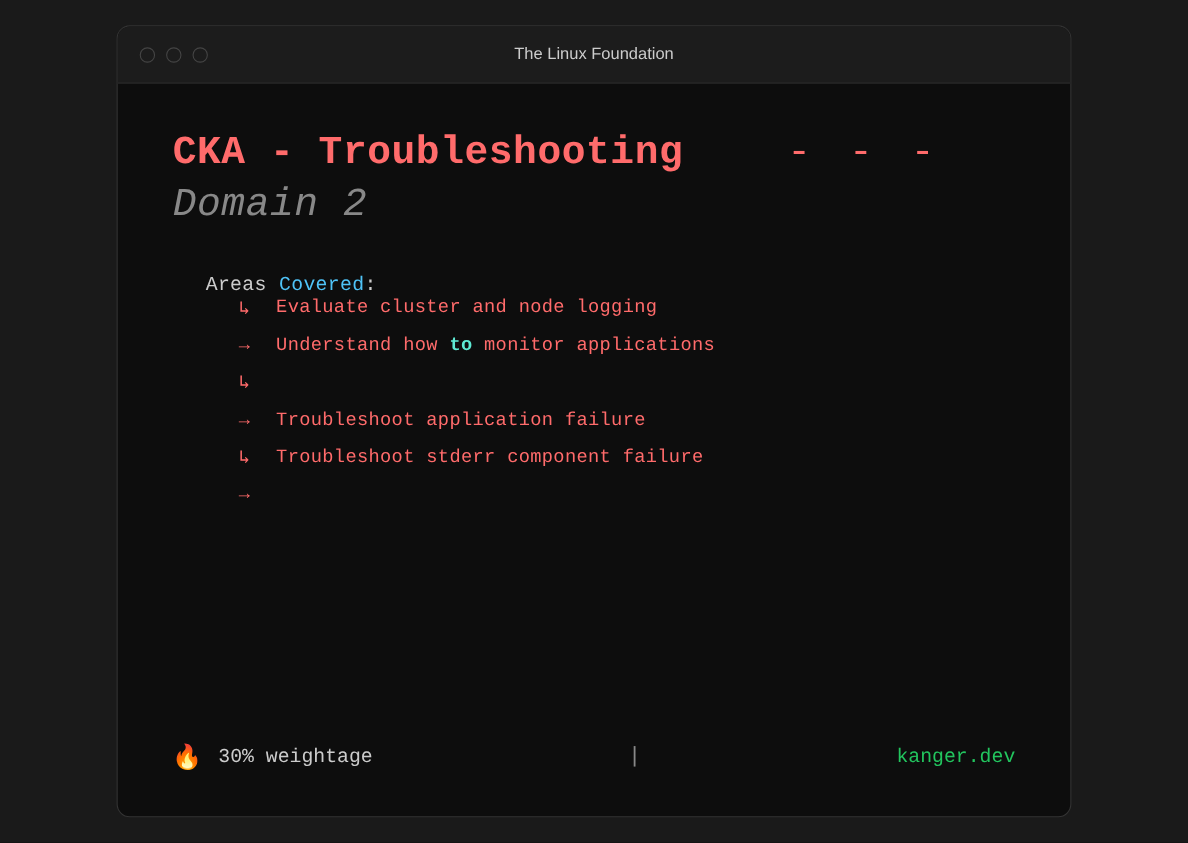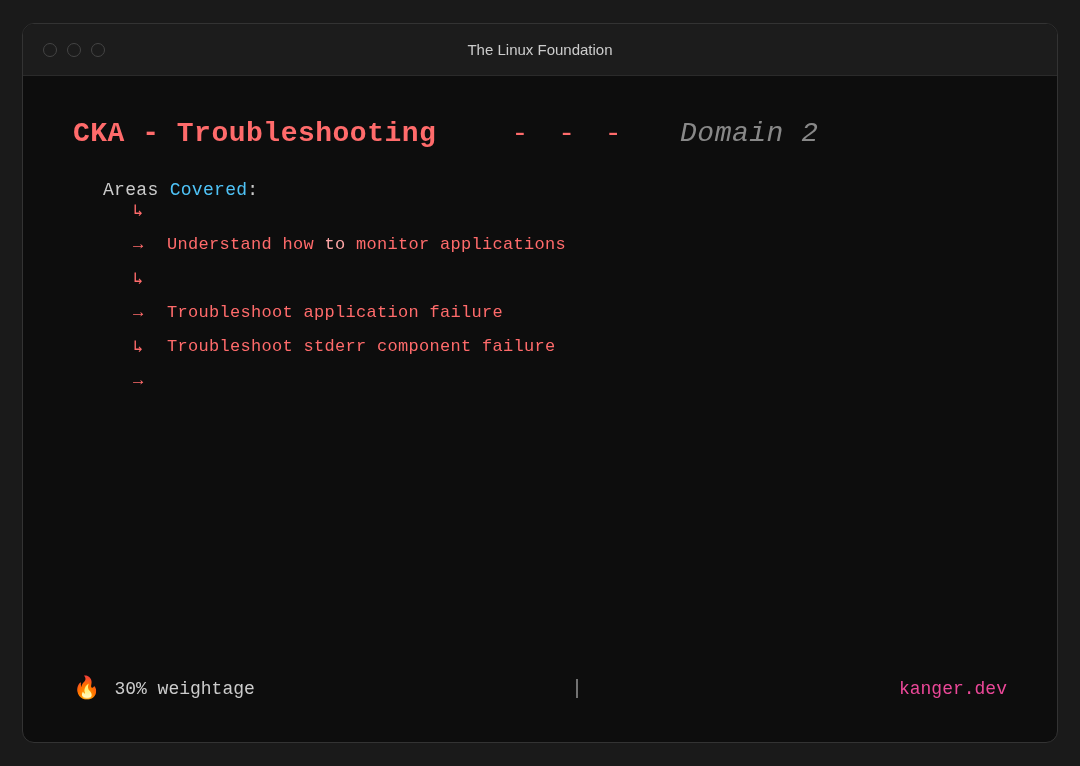--- a/index.html
+++ b/index.html
@@ -11,21 +11,21 @@
     body {
       background: #1a1a1a;
       display: flex;
       justify-content: center;
       align-items: center;
       min-height: 100vh;
       font-family: 'Courier New', Courier, monospace;
     }
 
     .window {
-      width: 1036px;
+      width: 868px;
       min-height: 720px;
       background: #0d0d0d;
       border-radius: 12px;
       border: 1px solid #333;
       overflow: hidden;
       display: flex;
       flex-direction: column;
       position: relative;
     }
 
@@ -63,24 +63,24 @@
     }
 
     .content {
       flex: 1;
       padding: 40px 50px 30px 50px;
       display: flex;
       flex-direction: column;
     }
 
     .main-heading {
-      font-size: 28px;
+      font-size: 36px;
       font-weight: bold;
       letter-spacing: 0.5px;
-      margin-bottom: 28px;
+      margin-bottom: 40px;
       line-height: 1.3;
     }
 
     .heading-cka {
       color: #ff6b6b;
     }
 
     .heading-dash {
       color: #ff6b6b;
       font-weight: normal;
@@ -128,21 +128,22 @@
       font-size: 17px;
       flex-shrink: 0;
       width: 18px;
     }
 
     .bullet-text {
       color: #ff6b6b;
     }
 
     .word-to {
-      color: #fca5a5;
+      color: #5eead4;
+      font-weight: bold;
     }
 
     .footer {
       margin-top: auto;
       padding: 20px 0 10px 0;
       display: flex;
       align-items: center;
       justify-content: space-between;
     }
 
@@ -163,21 +164,21 @@
       font-size: 18px;
       text-align: right;
     }
 
     .footer-divider {
       color: #888;
       font-size: 20px;
     }
 
     .footer-right {
-      color: #ec4899;
+      color: #22c55e;
       font-size: 18px;
     }
   </style>
 </head>
 <body>
 
 <div class="window">
   <div class="titlebar">
     <div class="traffic-lights">
       <div class="traffic-light"></div>
@@ -200,20 +201,21 @@
 
     <div class="areas-section">
       <div class="areas-label">
         <span>Areas </span><span class="areas-label-covered">Covered</span><span>:</span>
       </div>
 
       <div class="bullet-list">
 
         <div class="bullet-item">
           <span class="arrow">↳</span>
+          <span class="bullet-text">Evaluate cluster and node logging</span>
         </div>
 
         <div class="bullet-item">
           <span class="arrow">→</span>
           <span class="bullet-text">Understand how <span class="word-to">to</span> monitor applications</span>
         </div>
 
         <div class="bullet-item">
           <span class="arrow">↳</span>
         </div>

